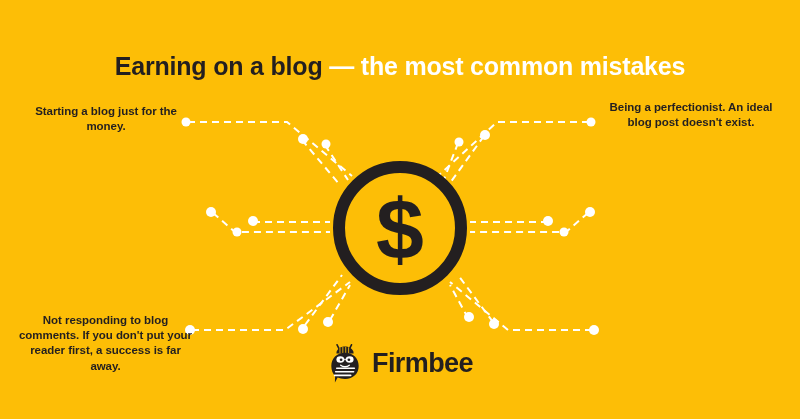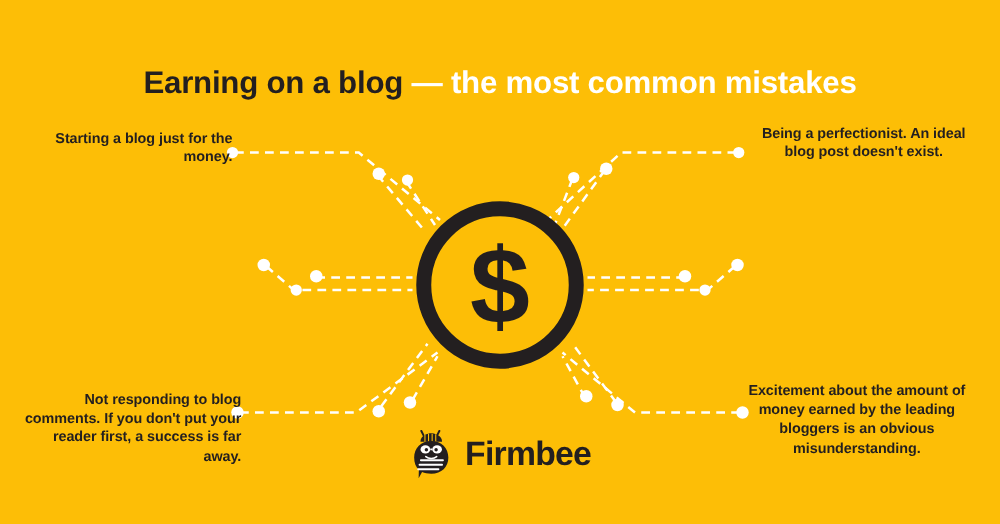--- a/index.html
+++ b/index.html
@@ -56,21 +56,21 @@
 
   
   .callout {
     position: absolute;
     color: #231F20;
     font-size: 11.5px;
     font-weight: bold;
     line-height: 1.32;
     letter-spacing: -0.05px;
   }
-  .callout.left  { text-align: right; }
+  .callout.left  { text-align: center; }
   .callout.right { text-align: center; }
 
   #callout-top-left      { left: 26px;  top: 104px; width: 160px; }
   #callout-mid-left      { left: 22px;  top: 190px; width: 182px; }
   #callout-bottom-left   { left: 18px;  top: 313px; width: 175px; }
   #callout-top-right     { left: 600px; top: 100px; width: 182px; }
   #callout-mid-right     { left: 568px; top: 198px; width: 180px; }
   #callout-bottom-right  { left: 588px; top: 306px; width: 195px; }
 
   
@@ -161,21 +161,20 @@
   </svg>
 
   <div class="callout left" id="callout-top-left">Starting a blog just for the money.</div>
 
 
   <div class="callout left" id="callout-bottom-left">Not responding to blog comments. If you don't put your reader first, a success is far away.</div>
 
   <div class="callout right" id="callout-top-right">Being a perfectionist. An ideal blog post doesn't exist.</div>
 
 
-  <div class="callout right" id="callout-bottom-right">Excitement about the amount of money earned by the leading bloggers is an obvious misunderstanding.</div>
 
   <div id="brand">
     <svg viewBox="0 0 50 54" width="36" height="39" xmlns="http://www.w3.org/2000/svg">
 
       <g>
         <path d="M17 7 L14 1" stroke="#231F20" stroke-width="2.2" fill="none" stroke-linecap="round"></path>
         <path d="M31 7 L34 1" stroke="#231F20" stroke-width="2.2" fill="none" stroke-linecap="round"></path>
       </g>
       <g>
         <path d="M13 13 C13 6 21 3.5 25 3.5 C29 3.5 37 6 37 13 Z" fill="#231F20"></path>

